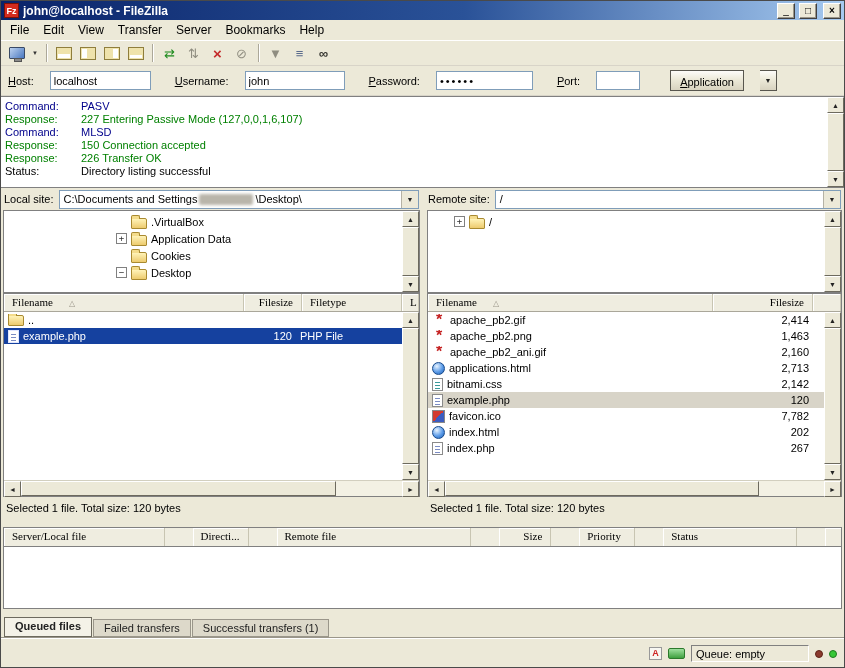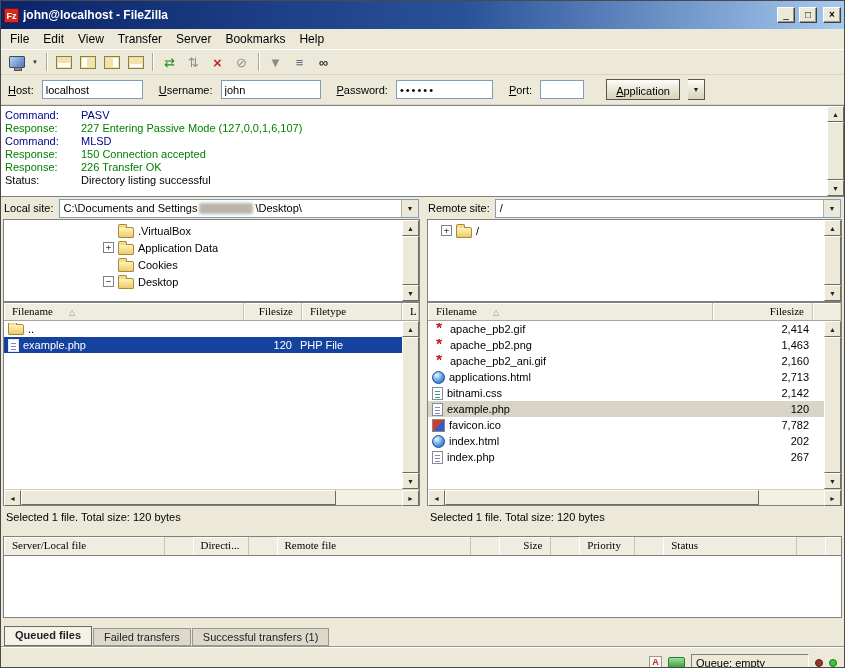--- a/index.html
+++ b/index.html
@@ -1,21 +1,21 @@
 <!DOCTYPE html>
 <html><head>
 <meta charset="utf-8">
 <style>
   * { box-sizing: border-box; margin:0; padding:0; }
   body { width:845px; height:668px; overflow:hidden; font-family:"Liberation Sans", sans-serif; background:#ECE9D8; }
   .window { position:relative; width:845px; height:668px; background:#ECE9D8; border:1px solid #4a4a4a;
             display:flex; flex-direction:column; overflow:hidden; }
 
   
-  .titlebar { height:28px; flex:none; display:flex; align-items:center; gap:4px; padding:0 3px;
+  .titlebar { height:19px; flex:none; display:flex; align-items:center; gap:4px; padding:0 3px;
               background:linear-gradient(90deg,#0A246A 0%,#2A5298 55%,#A6CAF0 100%); }
   .app-logo { width:15px; height:15px; flex:none; background:#D42B1E; color:#fff; font-weight:bold;
               font-size:9px; line-height:14px; text-align:center; border:1px solid #7a1008; }
   .title-text { color:#fff; font-weight:bold; font-size:12px; flex:1; white-space:nowrap; overflow:hidden; }
   .cap-btn { width:18px; height:16px; flex:none; background:#ECE9D8; text-align:center; font-size:10px; line-height:14px;
              border:1px solid; border-color:#FFFFFF #404040 #404040 #FFFFFF; box-shadow:inset -1px -1px 0 #9a968a; }
   .cap-btn.close { margin-left:2px; font-weight:bold; }
 
   
   .menubar { height:20px; flex:none; display:flex; align-items:center; padding-left:2px; font-size:12px; }
@@ -34,21 +34,21 @@
   .monitor-ic { width:16px; height:12px; border:1px solid #3a4a66; border-radius:1px; position:relative;
                 background:linear-gradient(135deg,#BCD2F0,#4A78C0); }
   .monitor-ic::after { content:""; position:absolute; left:4px; bottom:-4px; width:6px; height:2px; background:#8a8a8a; border:1px solid #555; }
   .panel-ic { width:16px; height:13px; border:1px solid #8F7E3C; background:#EFE3AC; position:relative; }
   .p-log::after    { content:""; position:absolute; left:1px; right:1px; bottom:1px; height:4px; background:#fff; }
   .p-local::after  { content:""; position:absolute; left:1px; top:1px; bottom:1px; width:5px; background:#fff; }
   .p-remote::after { content:""; position:absolute; right:1px; top:1px; bottom:1px; width:5px; background:#fff; }
   .p-queue::after  { content:""; position:absolute; left:1px; right:1px; bottom:1px; height:3px; background:#fff; }
 
   
-  .qcbar { height:30px; flex:none; display:flex; align-items:center; gap:8px; padding:0 7px; font-size:11px;
+  .qcbar { height:30px; flex:none; display:flex; align-items:center; gap:16px; padding:0 7px; font-size:11px;
            border-bottom:1px solid #d8d4c8; }
   .acc { display:inline-block; }
   .acc::first-letter { text-decoration:underline; }
   .qc-input { height:19px; border:1px solid #7F9DB9; background:#fff; font-size:11px; padding:1px 3px;
               font-family:"Liberation Sans", sans-serif; margin-right:8px; }
   .w-host { width:101px; } .w-user { width:100px; } .w-pass { width:97px; letter-spacing:2px; } .w-port { width:44px; }
   .qc-btn { height:21px; border:1px solid #58564e; background:linear-gradient(#FDFCF9,#ECE9D8 45%,#D8D3C0);
             padding:2px 9px 0 9px; font-size:11px; margin-left:6px; }
   .qc-drop { width:17px; height:21px; border:1px solid #58564e; border-left:none; display:flex; align-items:center;
              justify-content:center; background:linear-gradient(#FDFCF9,#ECE9D8 45%,#D8D3C0); }
@@ -81,21 +81,21 @@
   .site-row { height:22px; flex:none; display:flex; align-items:center; gap:5px; font-size:11px; padding:0 1px; }
   .combo { flex:1; height:19px; background:#fff; border:1px solid #7F9DB9; position:relative; display:flex;
            align-items:center; padding:0 18px 0 4px; font-size:11px; overflow:hidden; white-space:nowrap; }
   .combo .drop { position:absolute; right:0; top:0; bottom:0; width:17px; background:#ECE9D8; display:flex;
                  align-items:center; justify-content:center; border-left:1px solid #b5b2a5; }
   .combo .drop::after { content:"▼"; font-size:7px; color:#222; }
   .redact { display:inline-block; width:54px; height:11px; background:#b9b5aa; border-radius:2px; filter:blur(1.5px);
             margin:0 2px; vertical-align:middle; }
 
   .treeview { height:83px; flex:none; background:#fff; border:1px solid #808080; position:relative;
-              overflow:hidden; padding:2px 18px 0 3px; font-size:11px; }
+              overflow:hidden; padding:2px 18px 0 16px; font-size:11px; }
   .tree-row { height:17px; display:flex; align-items:center; gap:4px; white-space:nowrap; }
   .indent { width:92px; flex:none; }
   .indent.sm { width:6px; }
   .expander { width:11px; height:11px; flex:none; border:1px solid #808080; background:#fff; font-size:9px;
               line-height:9px; text-align:center; color:#333; font-family:"DejaVu Sans Mono", monospace; }
   .expander:empty { visibility:hidden; }
 
   .folder { position:relative; width:16px; height:11px; flex:none; background:linear-gradient(#FFF3B8,#EDCB6E);
             border:1px solid #A98A30; border-radius:1px 2px 1px 1px; margin-top:3px; }
   .folder::before { content:""; position:absolute; top:-4px; left:-1px; width:7px; height:3px; background:#F4DC8C;

